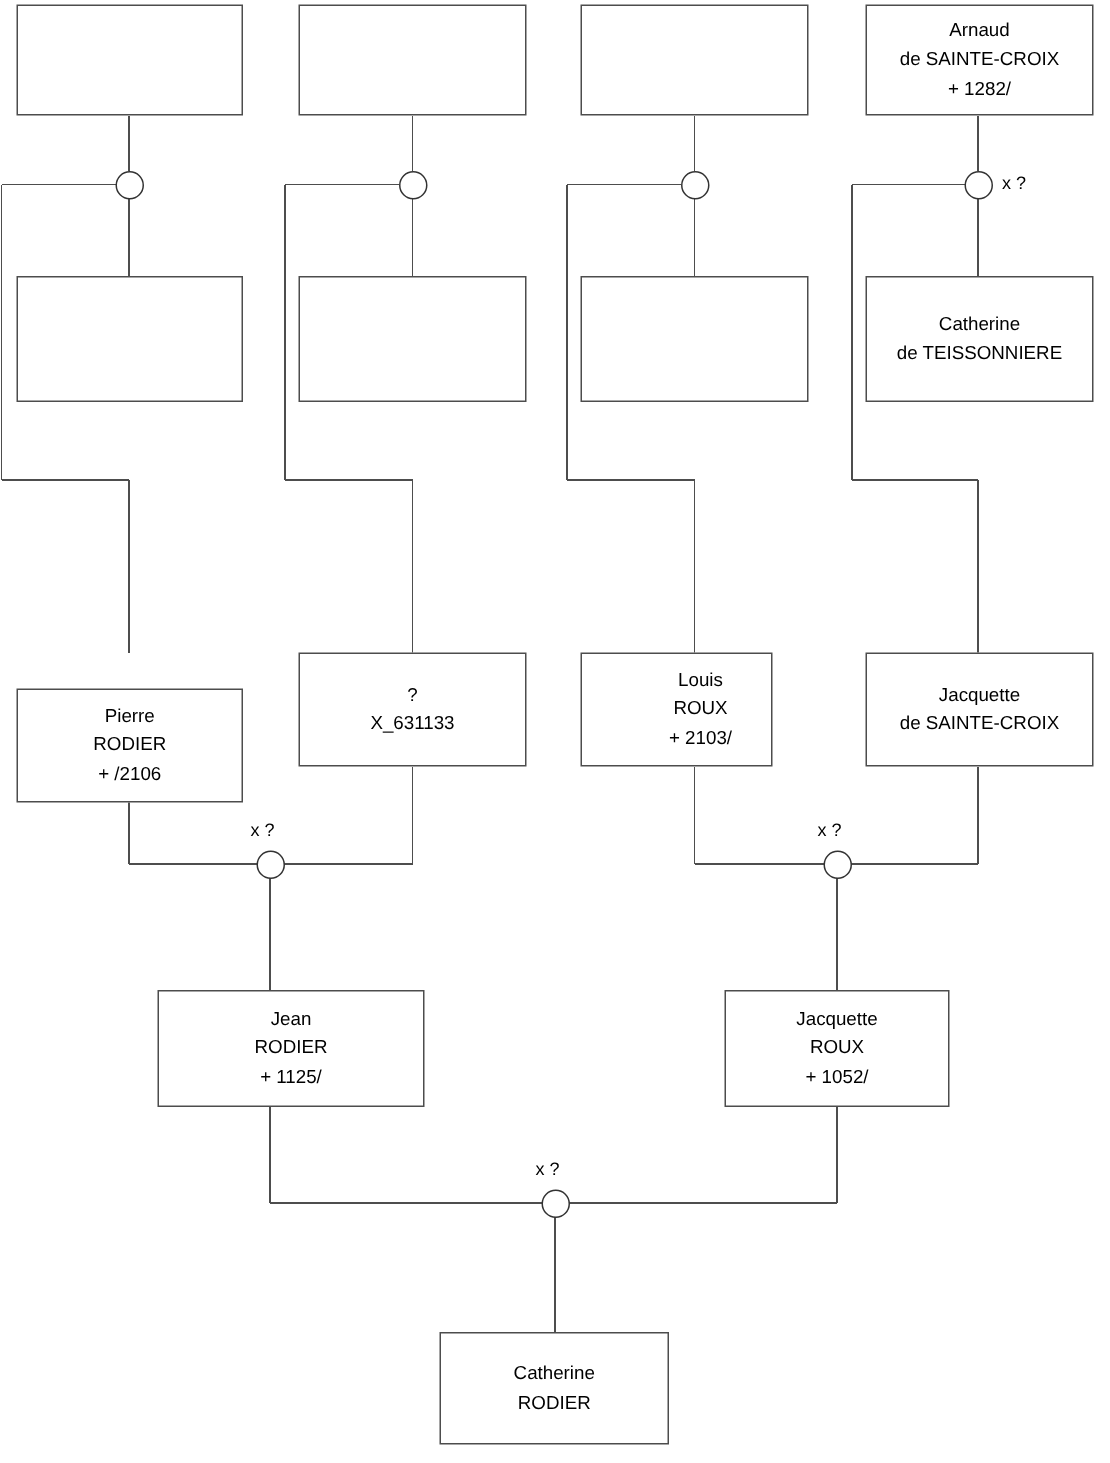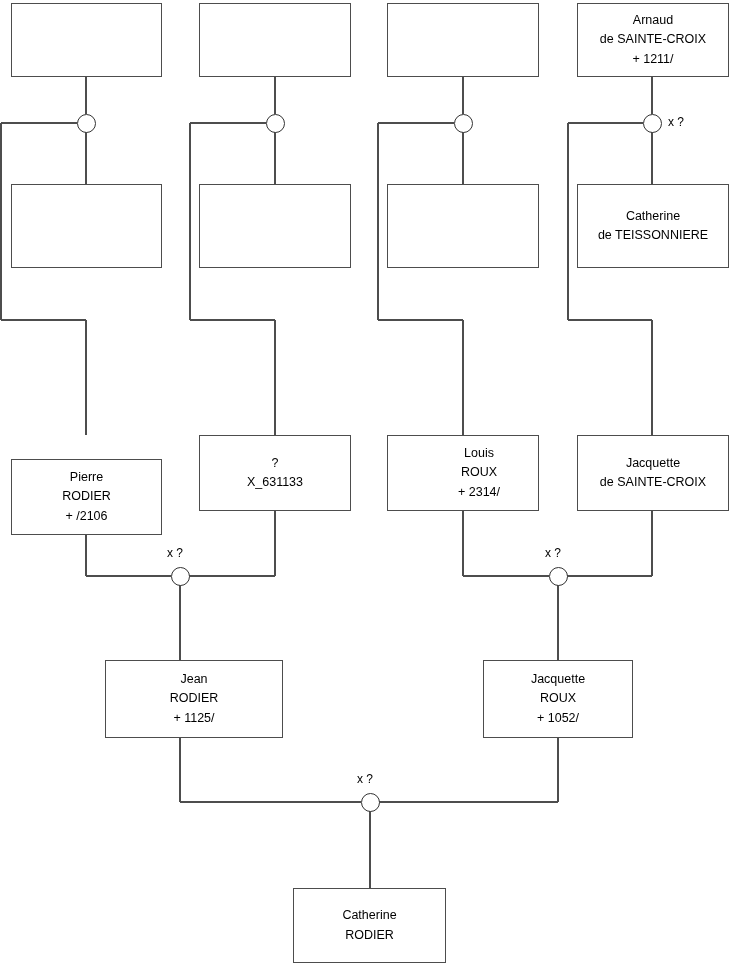--- a/index.html
+++ b/index.html
@@ -137,21 +137,21 @@
 
   <div class="person-box" style="left:387px; top:3px;   width:152px; height:74px;">
     
     
     
   </div>
 
   <div class="person-box" style="left:577px; top:3px;   width:152px; height:74px;">
     <span class="pline">Arnaud</span>
     <span class="pline">de SAINTE-CROIX</span>
-    <span class="pline">+ 1211/</span>
+    <span class="pline">+ 1282/</span>
   </div>
 
   <div class="union-node" style="left:77px;  top:114px;"></div>
   <div class="union-label" style="left:100px; top:113px;"></div>
 
   <div class="union-node" style="left:266px; top:114px;"></div>
   <div class="union-label" style="left:289px; top:113px;"></div>
 
   <div class="union-node" style="left:454px; top:114px;"></div>
   <div class="union-label" style="left:477px; top:113px;"></div>
@@ -188,24 +188,24 @@
     <span class="pline">RODIER</span>
     <span class="pline">+ /2106</span>
   </div>
 
   <div class="person-box" style="left:199px; top:435px; width:152px; height:76px;">
     <span class="pline">?</span>
     <span class="pline">X_631133</span>
 
   </div>
 
-  <div class="person-box" style="left:387px; top:435px; width:152px; height:76px;padding-left:32px;">
+  <div class="person-box" style="left:387px; top:435px; width:128px; height:76px;padding-left:32px;">
     <span class="pline">Louis</span>
     <span class="pline">ROUX</span>
-    <span class="pline">+ 2314/</span>
+    <span class="pline">+ 2103/</span>
   </div>
 
   <div class="person-box" style="left:577px; top:435px; width:152px; height:76px;">
     <span class="pline">Jacquette</span>
     <span class="pline">de SAINTE-CROIX</span>
 
   </div>
 
   <div class="union-node" style="left:171px; top:567px;"></div>
   <div class="union-label" style="left:167px; top:546px;">x ?</div>

